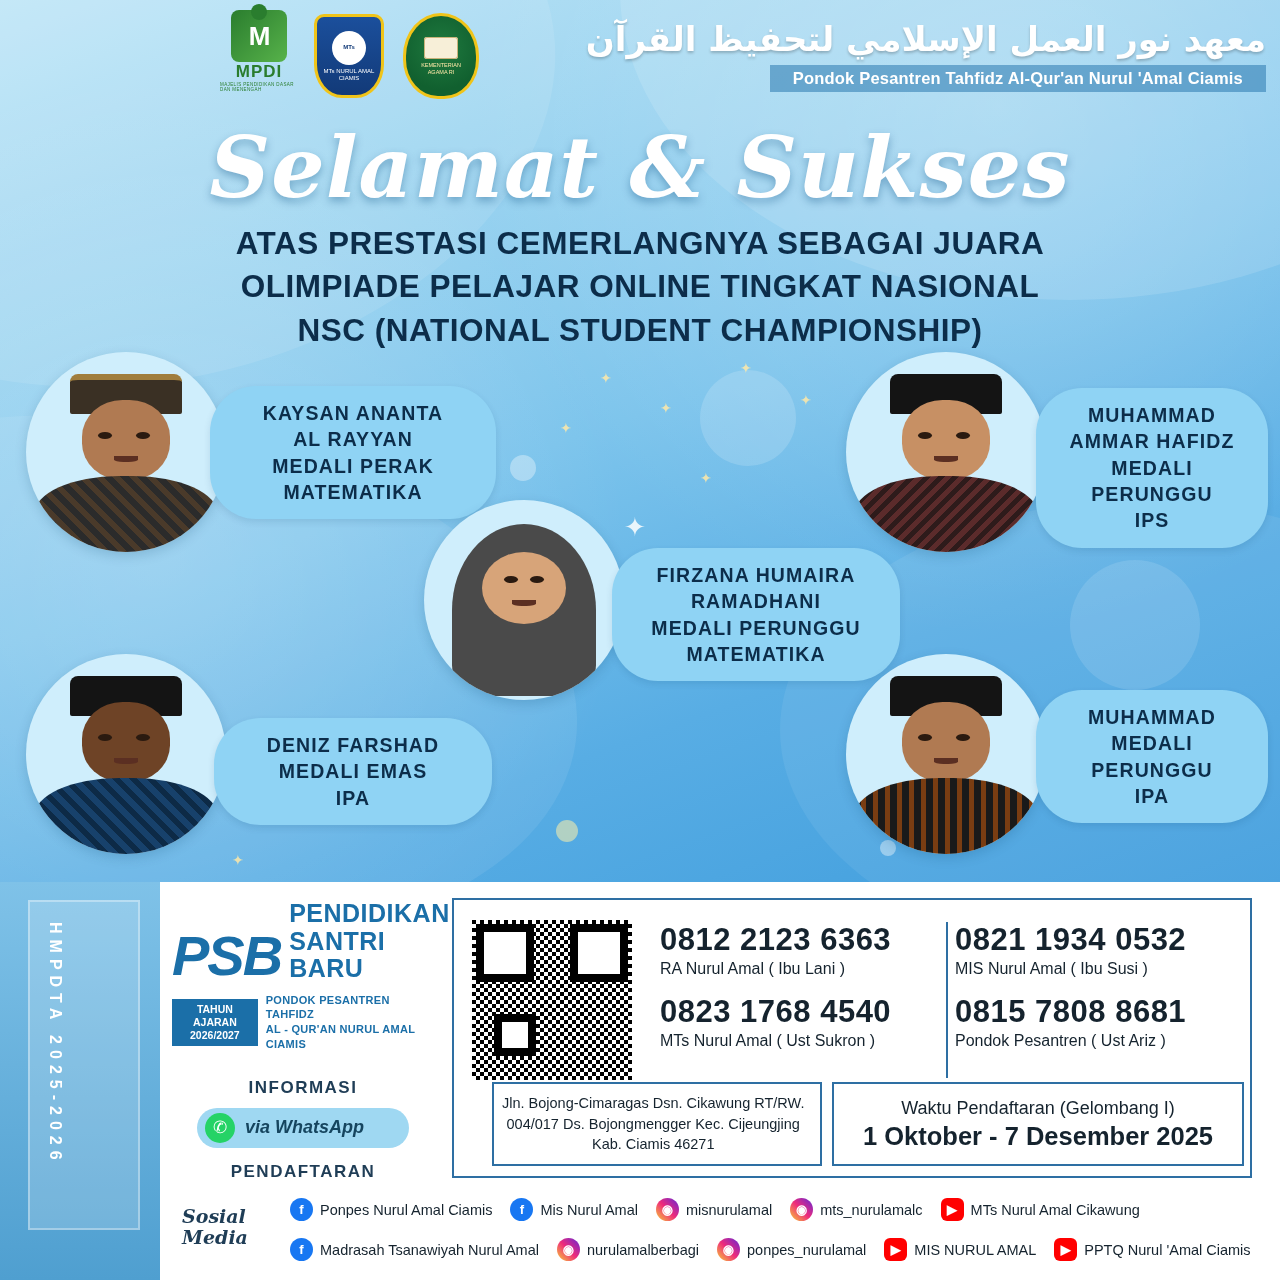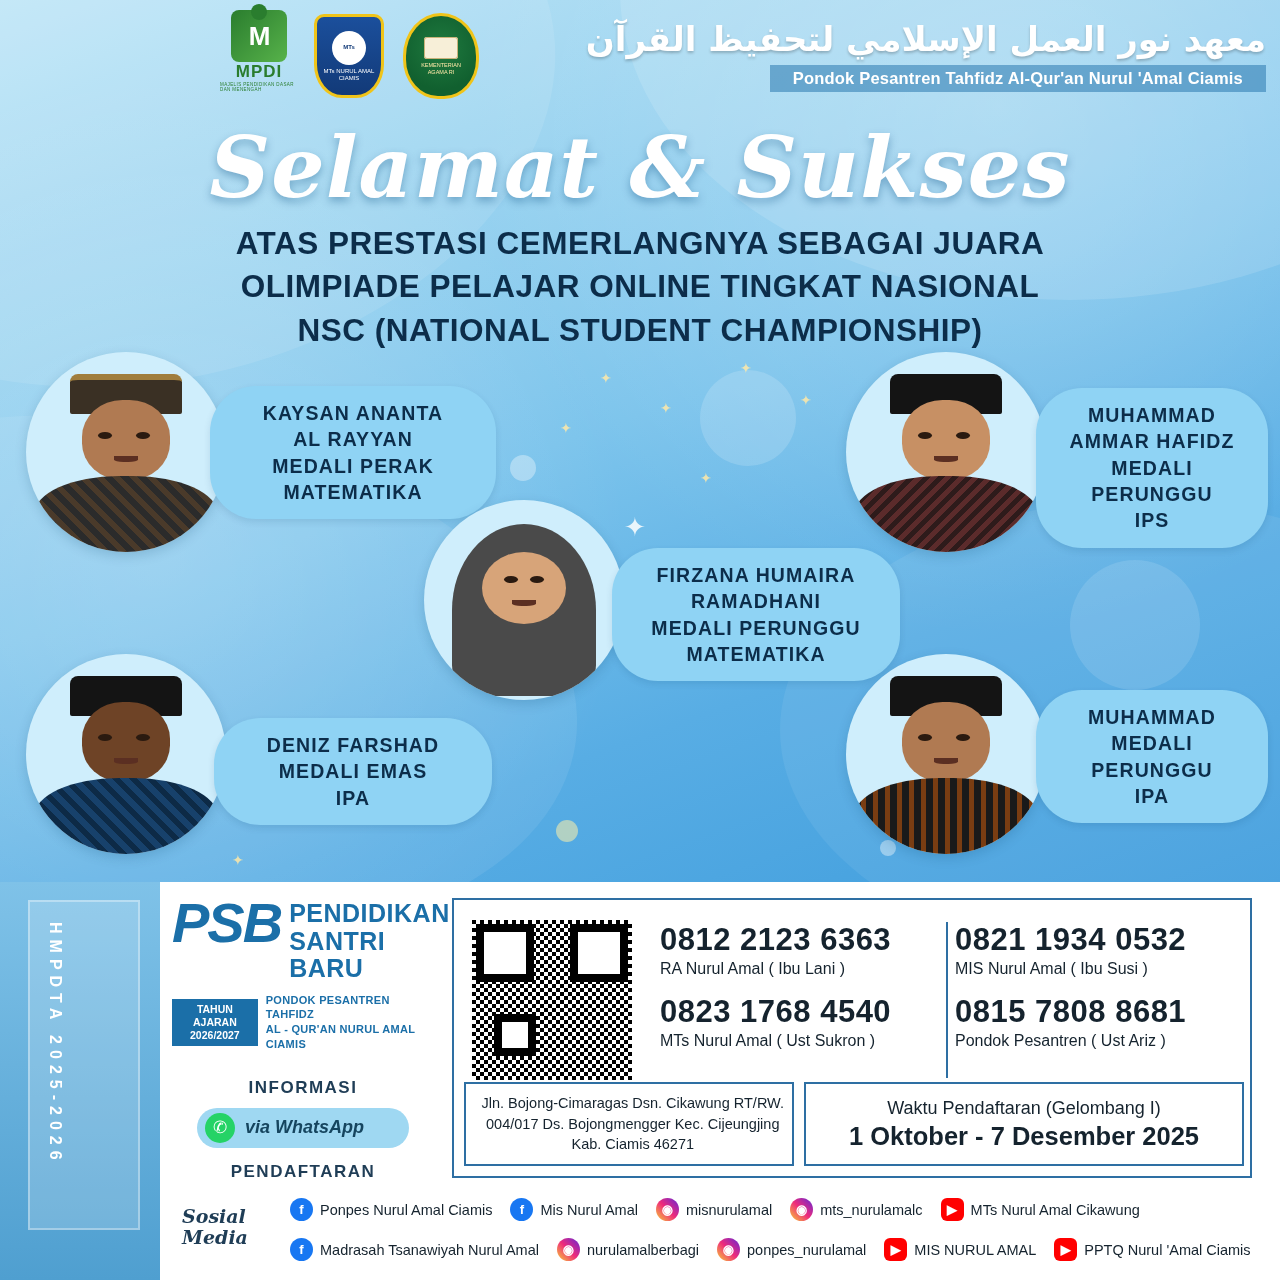--- a/index.html
+++ b/index.html
@@ -189,21 +189,21 @@
   .bleft .window {
     position: absolute; left: 28px; top: 18px; width: 112px; height: 330px;
     background: rgba(255,255,255,0.18); border: 2px solid rgba(255,255,255,.35);
   }
   .vert-text {
     position: absolute; left: 46px; top: 40px;
     writing-mode: vertical-rl;
     color: #fff; font-weight: bold; font-size: 16px; letter-spacing: 6px;
   }
   .psb-block { position: absolute; left: 172px; top: 14px; width: 262px; }
-  .psb-row { display: flex; align-items: flex-start; gap: 8px; }
+  .psb-row { display: flex; align-items: flex-end; gap: 8px; }
   .psb-big {
     font-size: 56px; font-weight: bold; font-style: italic;
     color: #1b6fa8; line-height: .95; letter-spacing: -2px;
   }
   .psb-words { color: #1b6fa8; font-weight: bold; font-size: 25px; line-height: 1.1; letter-spacing: .5px; padding-top: 4px; }
   .psb-line2 { margin-top: 10px; display: flex; align-items: center; gap: 8px; }
   .tahun-badge {
     background: #1b6fa8; color: #fff; font-size: 10.5px; font-weight: bold;
     text-align: center; padding: 4px 7px; line-height: 1.25;
   }
@@ -246,22 +246,22 @@
   .phone-cell { width: 50%; padding: 6px 0 10px 10px; }
   .phone-num { font-size: 31px; font-weight: bold; color: #15232e; letter-spacing: .5px; }
   .phone-who { font-size: 16px; color: #15232e; margin-top: 2px; }
   .divider-v {
     position: absolute; left: 492px; top: 22px; width: 2px; height: 156px; background: #2e6fa3;
   }
   .addr-row {
     position: absolute; left: 10px; bottom: 10px; width: 780px; height: 84px; display: flex; gap: 10px;
   }
   .addr-box {
-    flex: 0 0 330px; border: 2px solid #2e6fa3; display: flex; align-items: center; justify-content: flex-end;
-    text-align: center; font-size: 14.5px; line-height: 1.42; color: #15232e; padding: 4px 8px;
+    flex: 0 0 330px; border: 2px solid #2e6fa3; display: flex; align-items: center; justify-content: flex-start;
+    text-align: center; font-size: 14.5px; line-height: 1.42; color: #15232e; padding: 4px 8px; margin-left: 28px;
   }
   .waktu-box {
     flex: 1; border: 2px solid #2e6fa3; display: flex; flex-direction: column;
     align-items: center; justify-content: center; color: #15232e;
   }
   .waktu-t { font-size: 18px; }
   .waktu-d { font-size: 25.5px; font-weight: bold; margin-top: 3px; }
 
   .social {
     position: absolute; left: 170px; top: 306px; width: 1100px; height: 86px;

